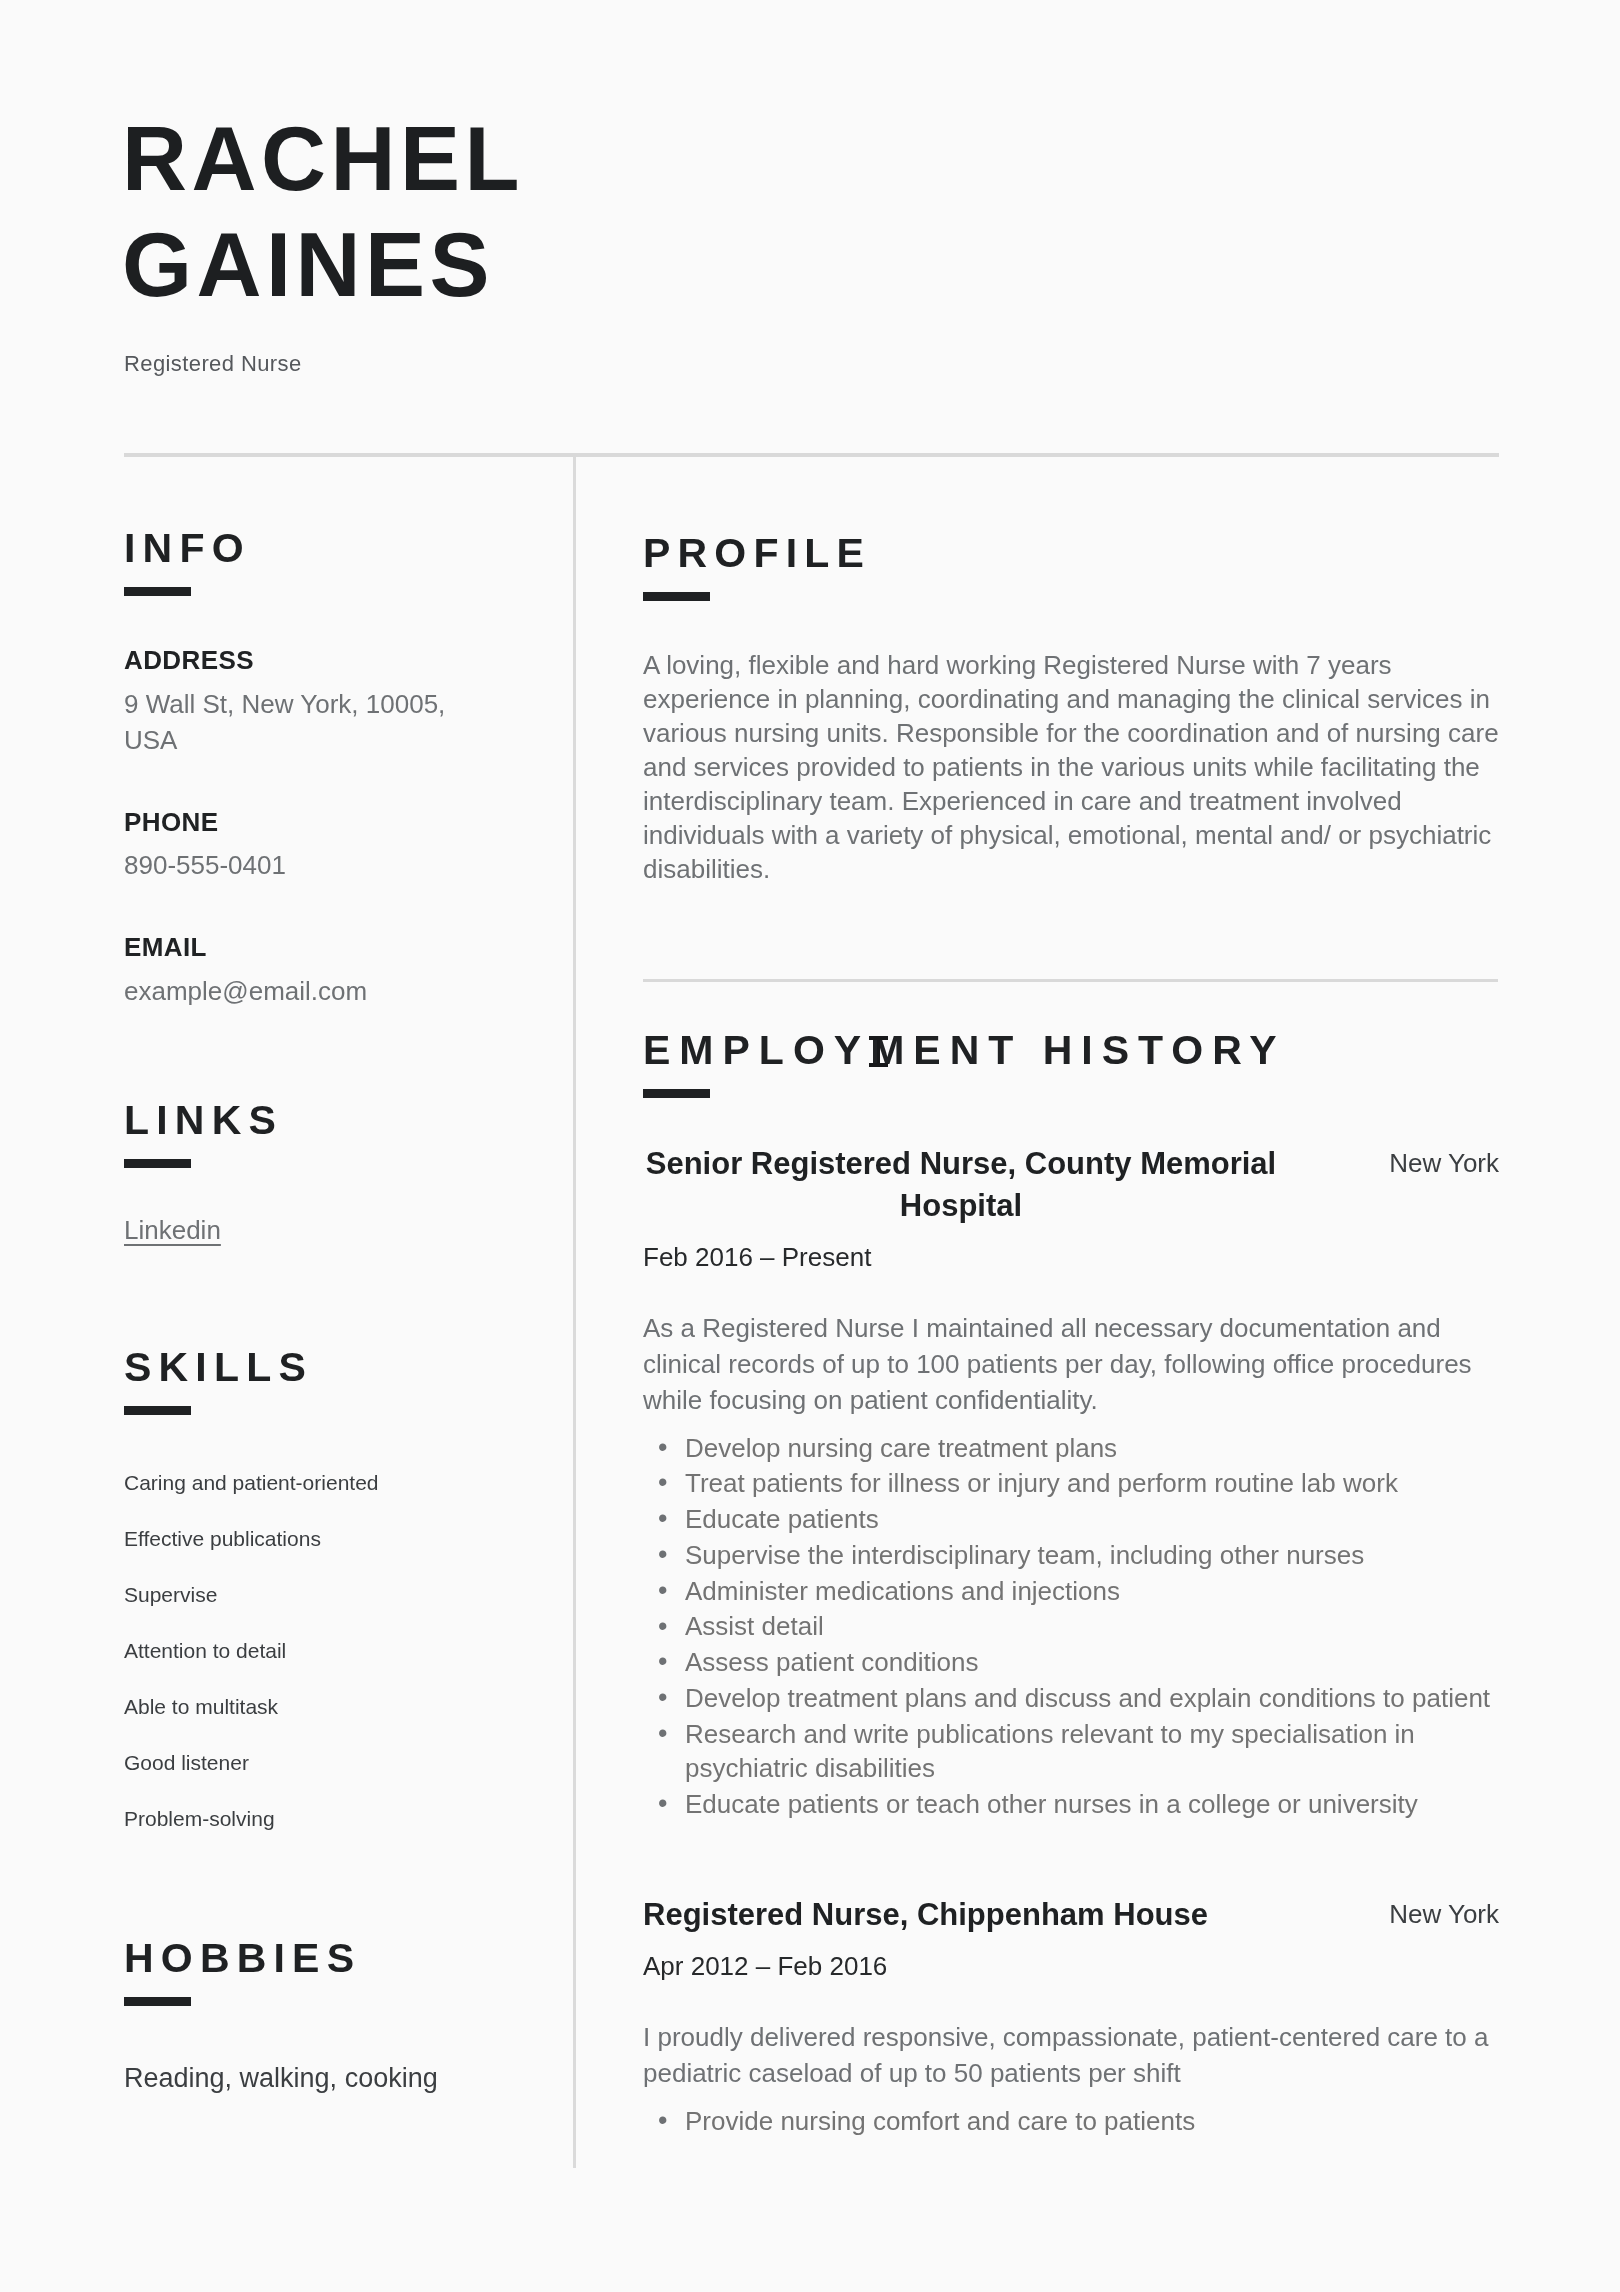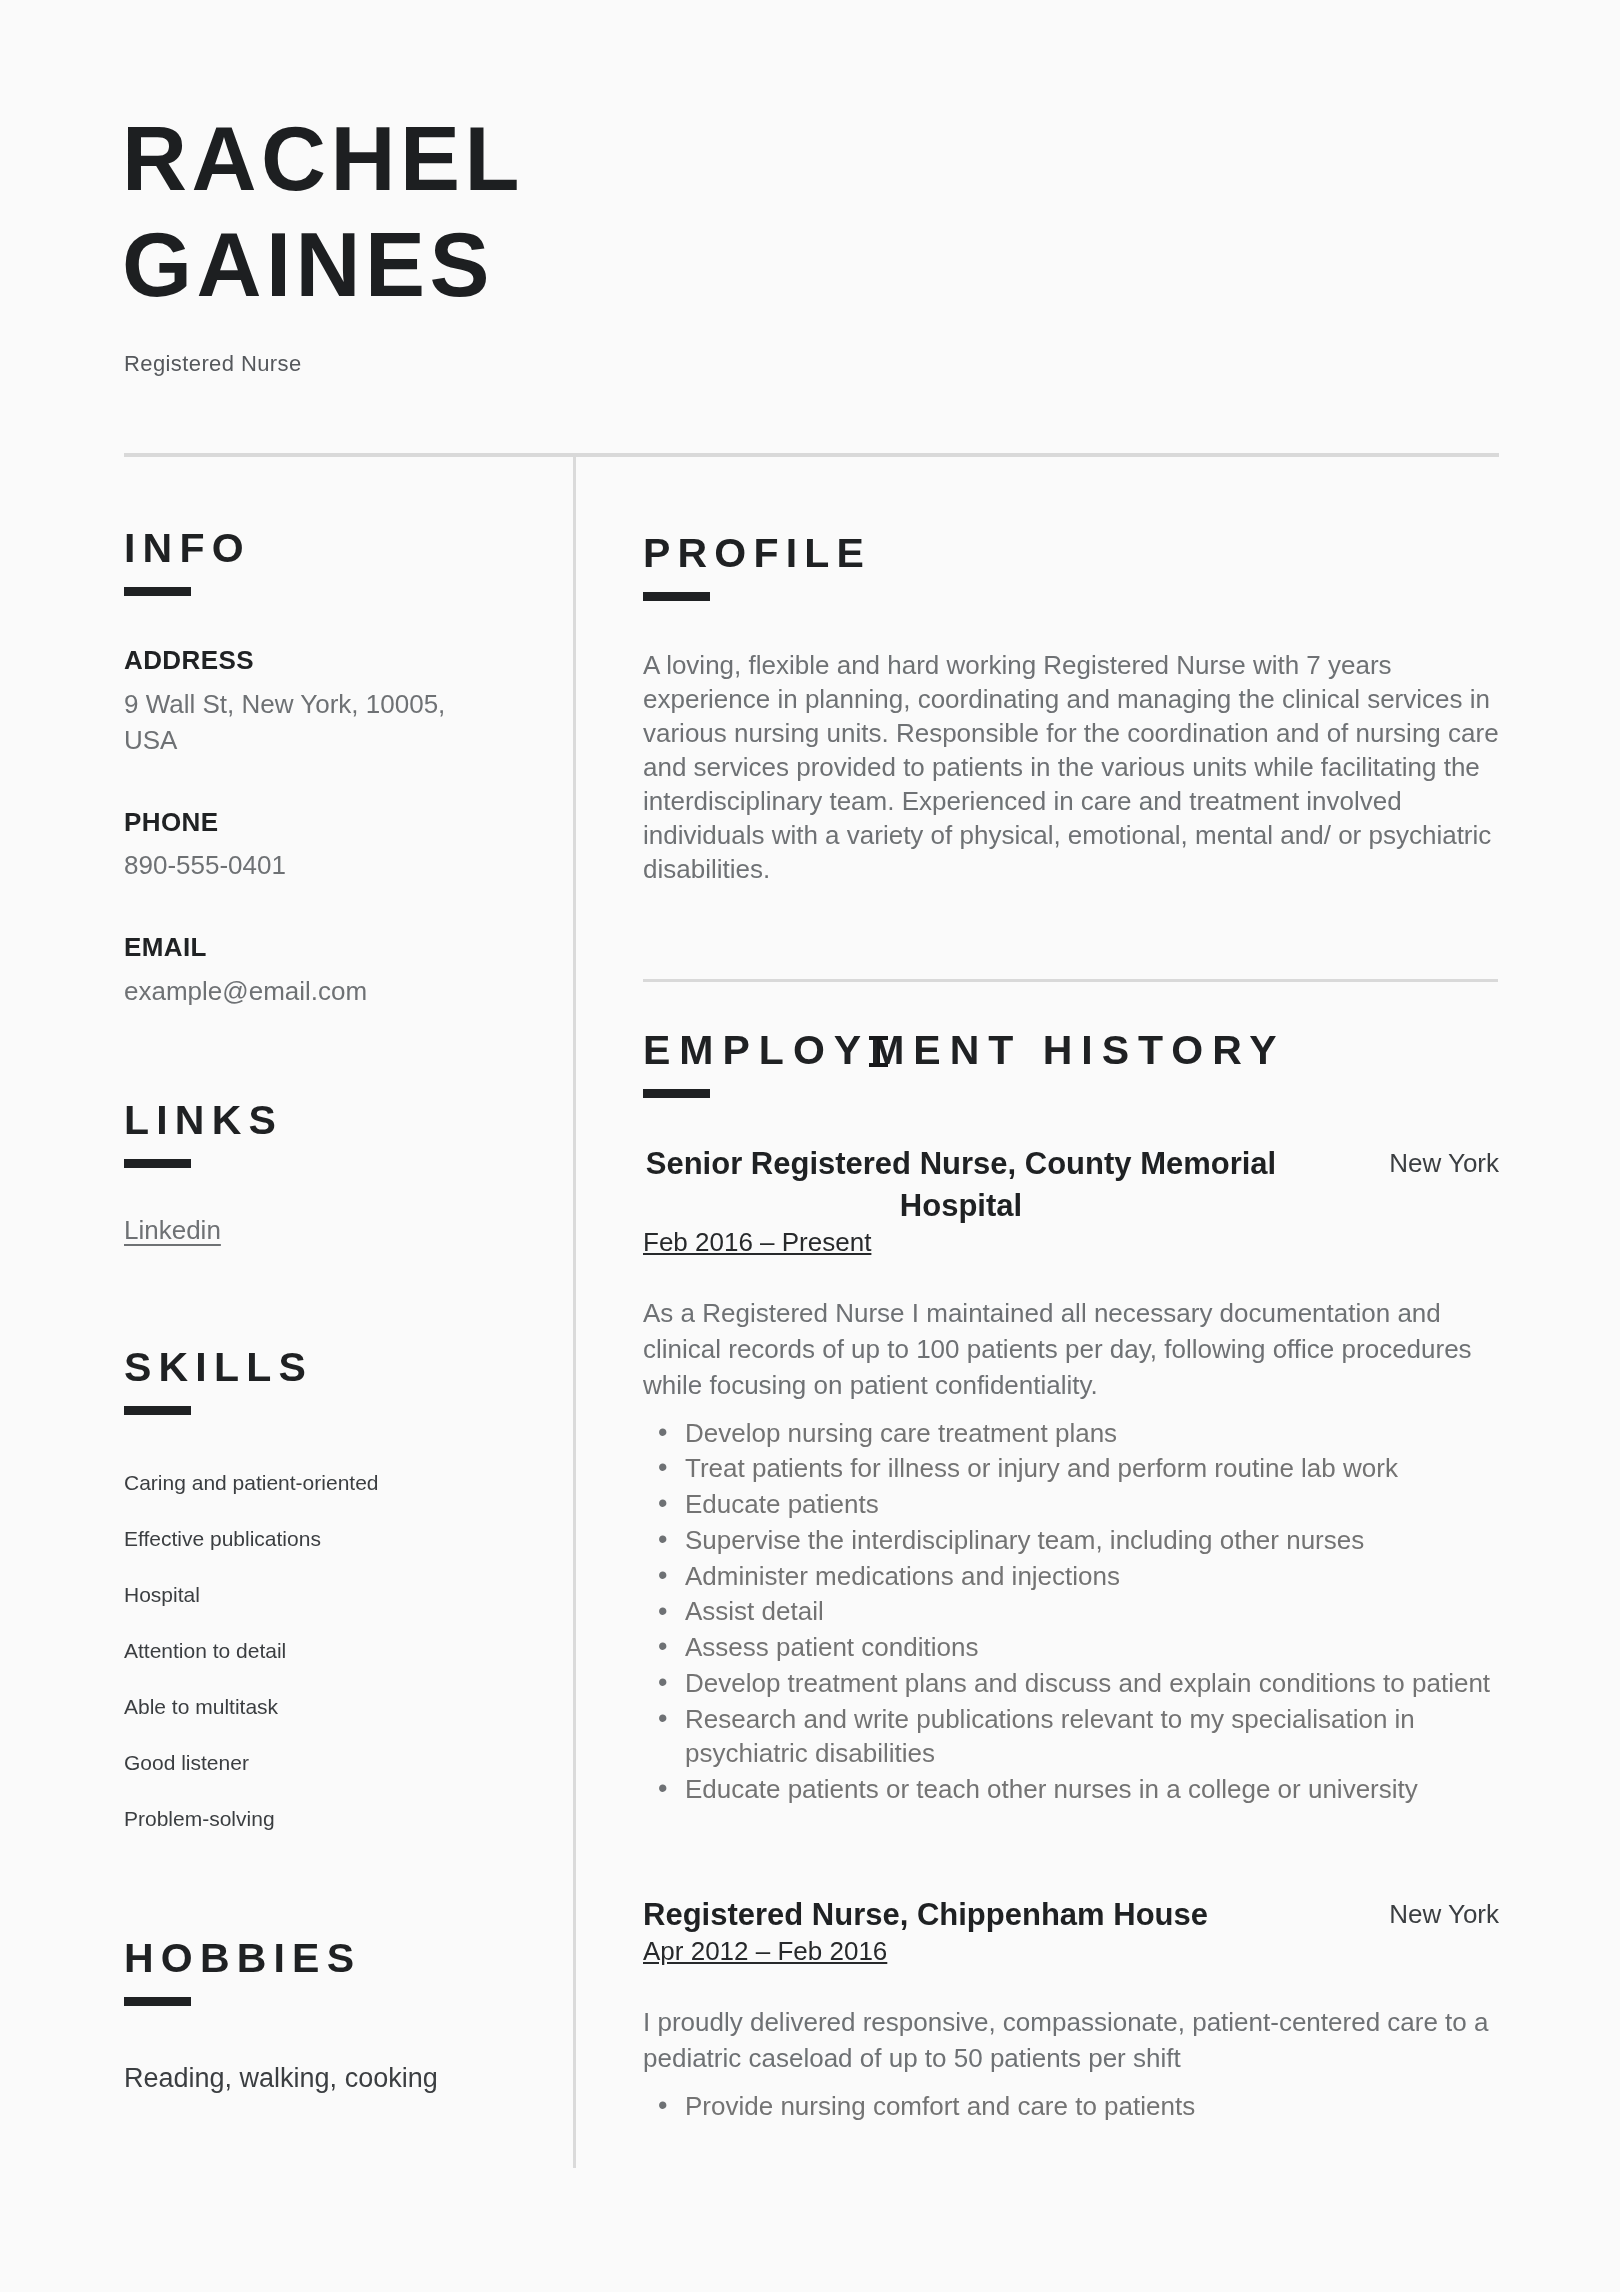--- a/index.html
+++ b/index.html
@@ -75,21 +75,21 @@
   .m-profile .para{margin-top:47px;}
   .job{position:absolute;left:643px;width:856px;}
   .job1{top:1143px;}
   .job2{top:1894px;}
   .job-head{display:flex;justify-content:space-between;align-items:flex-start;text-align:center;}
   .job-title{
     font-size:31px;font-weight:700;color:#1f2123;line-height:42px;
     max-width:636px;margin:0;
   }
   .job-loc{font-size:26px;color:#3b3e41;line-height:36px;margin-top:1.8px;}
-  .job-dates{font-size:26px;color:#27292b;margin-top:1px;line-height:29px;text-decoration:underline;}
+  .job-dates{font-size:26px;color:#27292b;margin-top:16px;line-height:29px;}
   .job-sum{margin-top:38px;line-height:36px;}
   .bullets{list-style:none;margin:12.5px 0 0 0;padding:0;}
   .bullets li{
     position:relative;padding-left:42px;
     font-size:26px;color:#737373;line-height:34px;margin-bottom:1.8px;
   }
   .bullets li::before{
     content:"\2022";position:absolute;left:15px;top:-0.9px;
     color:#6e7174;font-size:27px;
   }
@@ -138,21 +138,21 @@
   <div class="sec-bar"></div>
   <a class="link" href="#">Linkedin</a>
 </div>
 
 <div class="side s-skills">
   <h2 class="sec-h">SKILLS</h2>
   <div class="sec-bar"></div>
   <ul class="skill-list">
     <li>Caring and patient-oriented</li>
     <li>Effective publications</li>
-    <li>Hospital</li>
+    <li>Supervise</li>
     <li>Attention to detail</li>
     <li>Able to multitask</li>
     <li>Good listener</li>
     <li>Problem-solving</li>
   </ul>
 </div>
 
 <div class="side s-hobbies">
   <h2 class="sec-h">HOBBIES</h2>
   <div class="sec-bar"></div>

